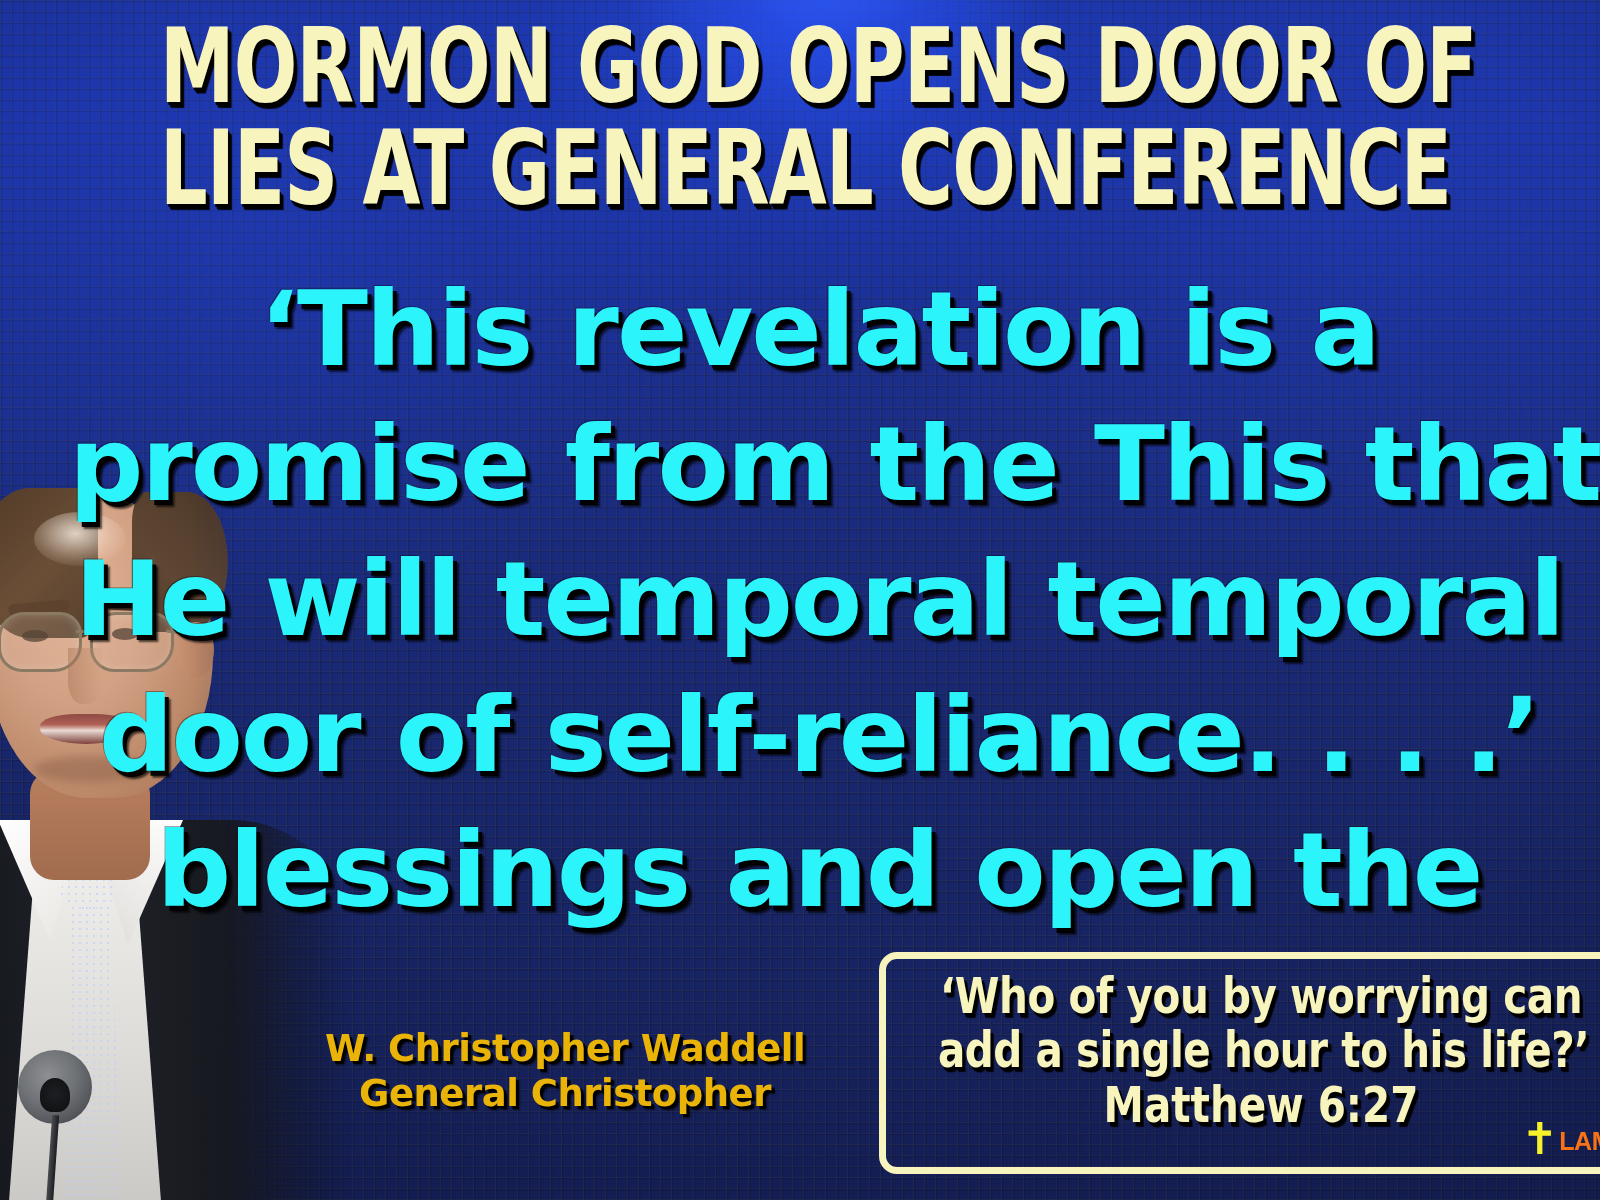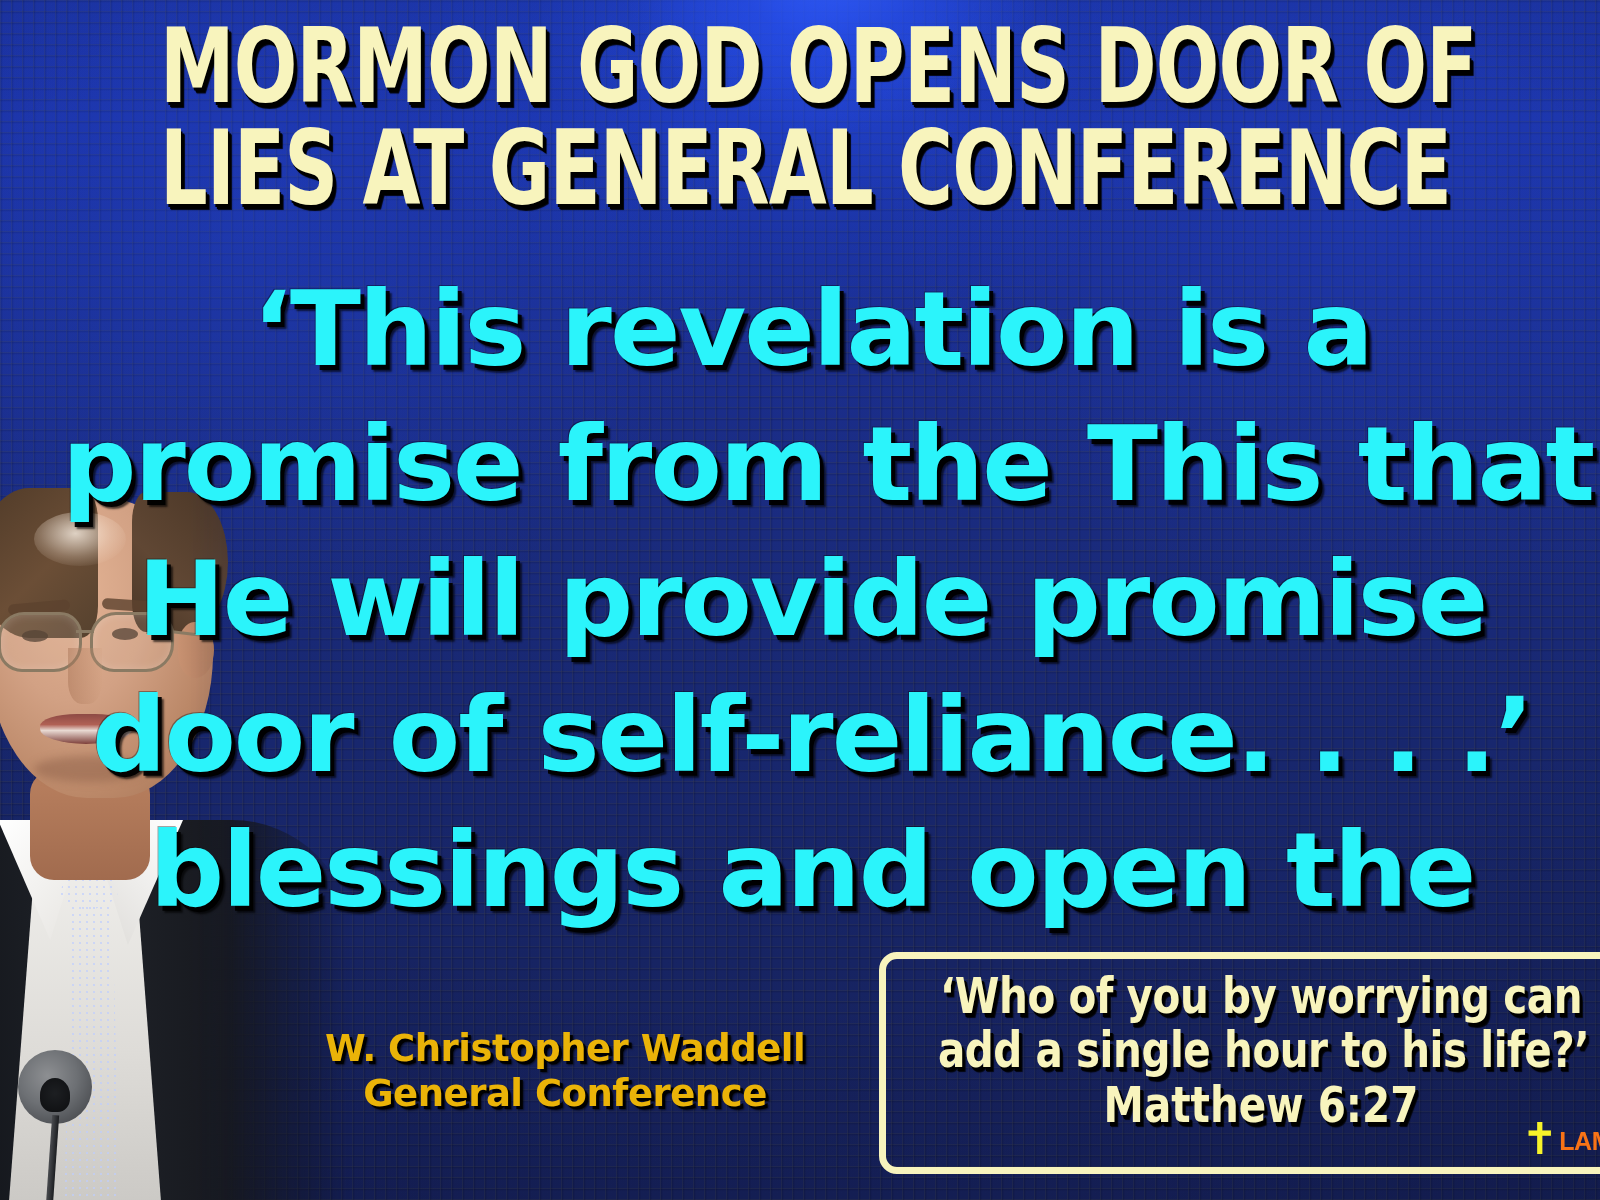--- a/index.html
+++ b/index.html
@@ -217,21 +217,21 @@
       4px 5px 0 #000,
       5px 6px 1px rgba(0,0,0,0.9),
       2px 3px 0 #000;
     white-space: nowrap;
   }
   #headline .hl-line { display: block; }
 
   
   #quote {
     position: absolute;
-    left: 62px;
+    left: 69px;
     top: 262px;
     width: 1500px;
     text-align: center;
     font-family: "DejaVu Sans", "Liberation Sans", sans-serif;
     font-weight: 700;
     font-size: 104px;
     line-height: 1.30;
     letter-spacing: -2px;
     color: #2bf4fb;
     text-shadow:
@@ -371,28 +371,28 @@
   </div>
 
   <div id="headline">
     <span class="hl-line">MORMON GOD OPENS DOOR OF</span>
     <span class="hl-line">LIES AT GENERAL CONFERENCE</span>
   </div>
 
   <div id="quote">
     <span class="q-line">‘This revelation is a</span>
     <span class="q-line">promise from the This that</span>
-    <span class="q-line">He will provide promise</span>
+    <span class="q-line">He will temporal temporal</span>
     <span class="q-line">door of self-reliance. . . .’</span>
     <span class="q-line">blessings and open the</span>
   </div>
 
   <div id="attribution">
     <span class="at-line">W. Christopher Waddell</span>
-    <span class="at-line">General Conference</span>
+    <span class="at-line">General Christopher</span>
   </div>
 
   <div id="scripture-box">
     <div id="scripture-text">
       <span class="sc-line">‘Who of you by worrying can</span>
       <span class="sc-line">add a single hour to his life?’</span>
     </div>
     <div id="scripture-ref">Matthew 6:27</div>
     <div id="lam-logo">
       <span id="lam-cross">✝</span>

